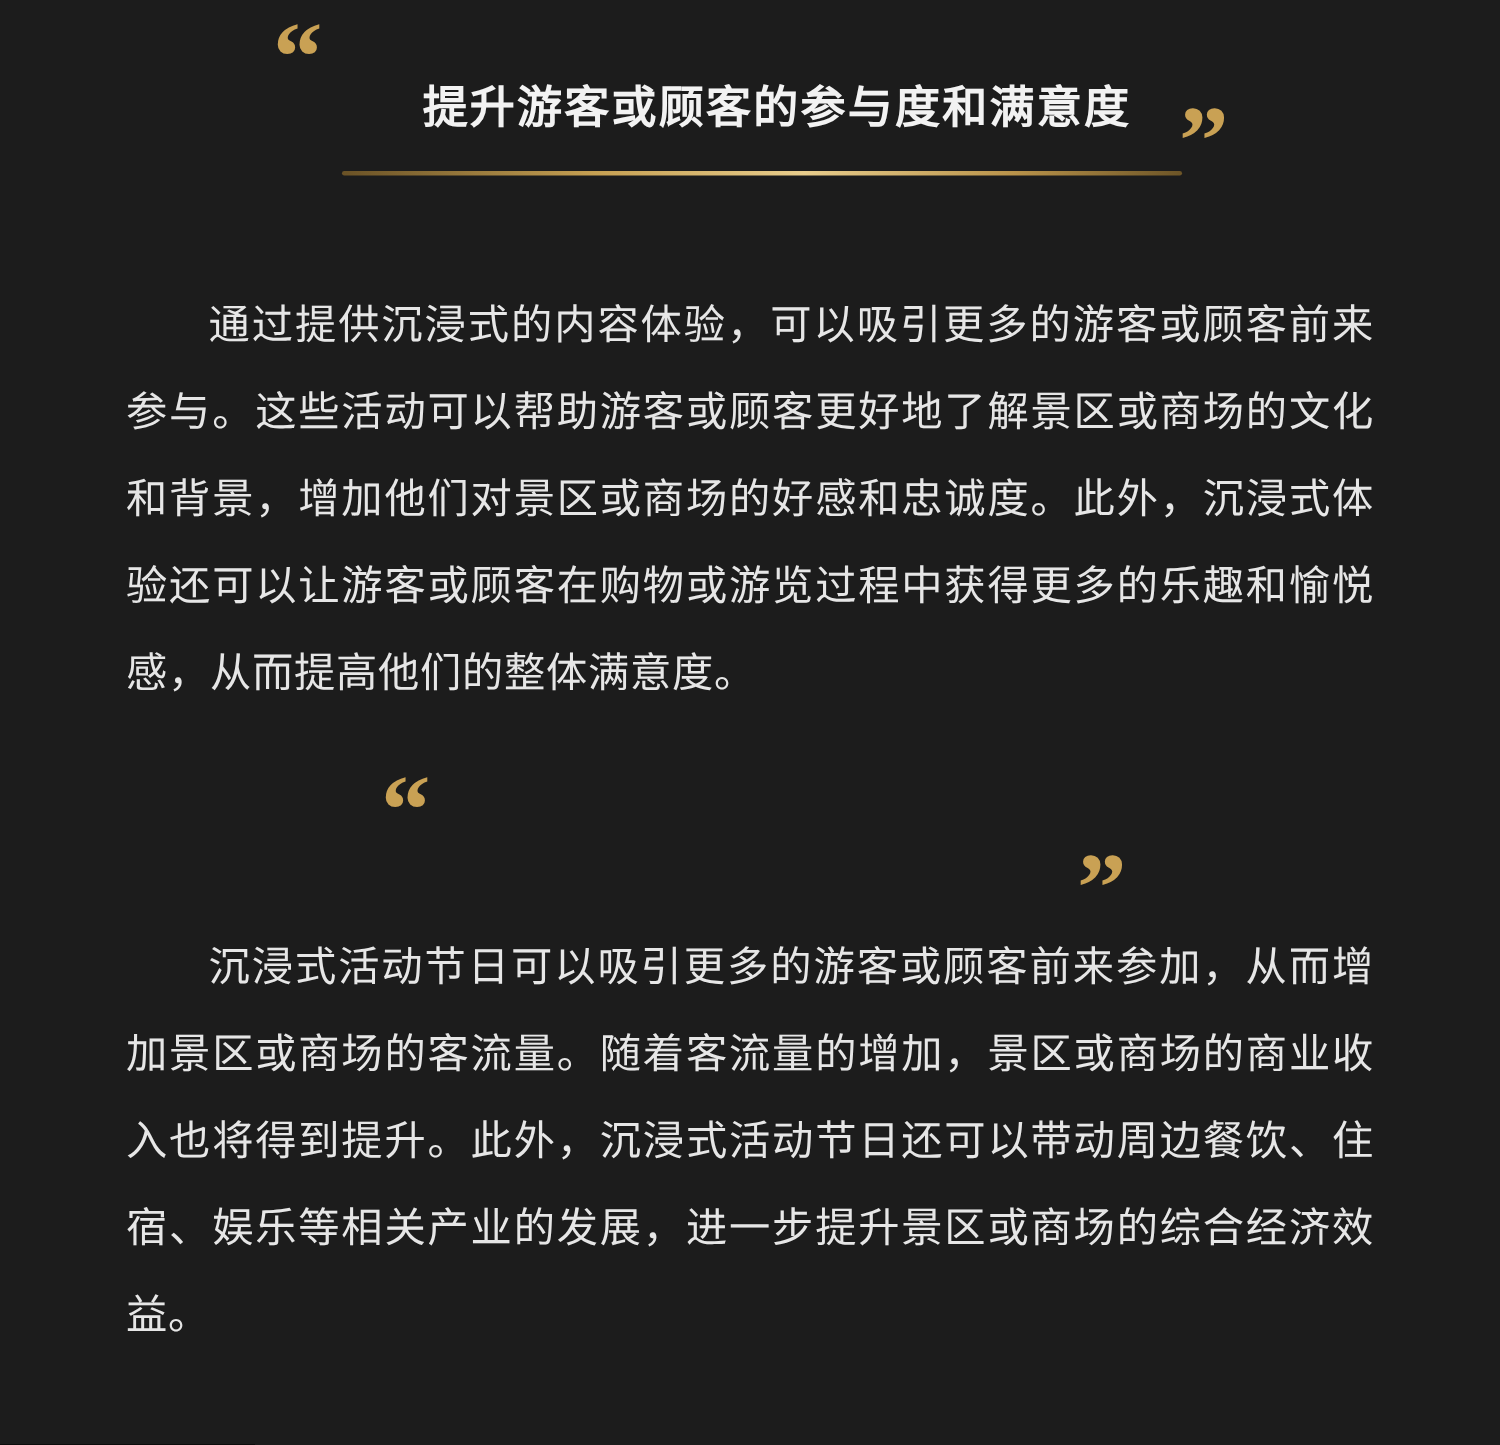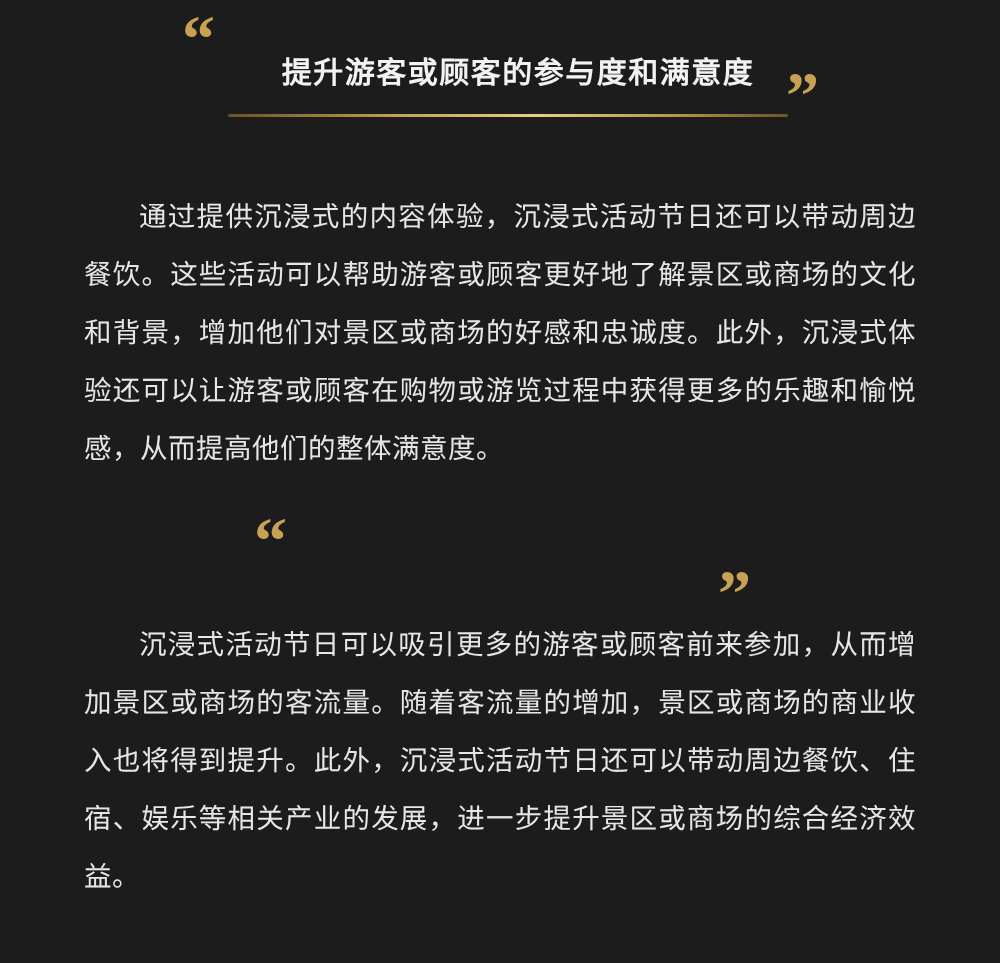--- a/index.html
+++ b/index.html
@@ -128,20 +128,20 @@
   <span class="quote quote-open-2">“</span>
   <span class="quote quote-close-2">”</span>
 
   <div class="section section-1">
     <div class="heading-block">
       <div class="heading-inner">
         <div class="heading-title">提升游客或顾客的参与度和满意度</div>
         <div class="heading-rule rule-1"></div>
       </div>
     </div>
-    <p class="body-text para-1">通过提供沉浸式的内容体验，沉浸式活动节日还可以带动周边餐饮。这些活动可以帮助游客或顾客更好地了解景区或商场的文化和背景，增加他们对景区或商场的好感和忠诚度。此外，沉浸式体验还可以让游客或顾客在购物或游览过程中获得更多的乐趣和愉悦感，从而提高他们的整体满意度。</p>
+    <p class="body-text para-1">通过提供沉浸式的内容体验，可以吸引更多的游客或顾客前来参与。这些活动可以帮助游客或顾客更好地了解景区或商场的文化和背景，增加他们对景区或商场的好感和忠诚度。此外，沉浸式体验还可以让游客或顾客在购物或游览过程中获得更多的乐趣和愉悦感，从而提高他们的整体满意度。</p>
   </div>
 
   <div class="section section-2">
     <p class="body-text para-2">沉浸式活动节日可以吸引更多的游客或顾客前来参加，从而增加景区或商场的客流量。随着客流量的增加，景区或商场的商业收入也将得到提升。此外，沉浸式活动节日还可以带动周边餐饮、住宿、娱乐等相关产业的发展，进一步提升景区或商场的综合经济效益。</p>
   </div>
 
 </div>
 
 </body></html>

